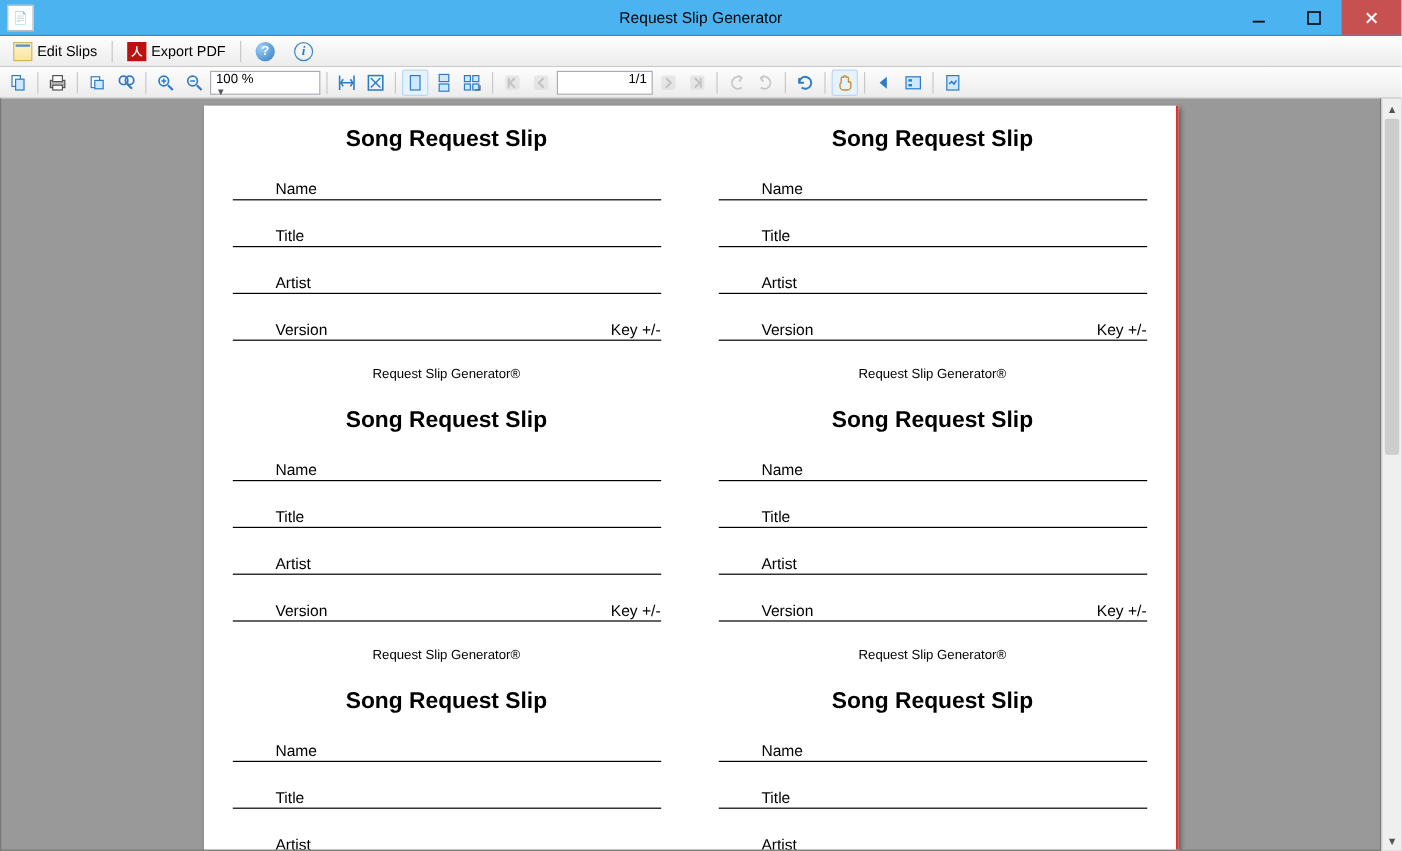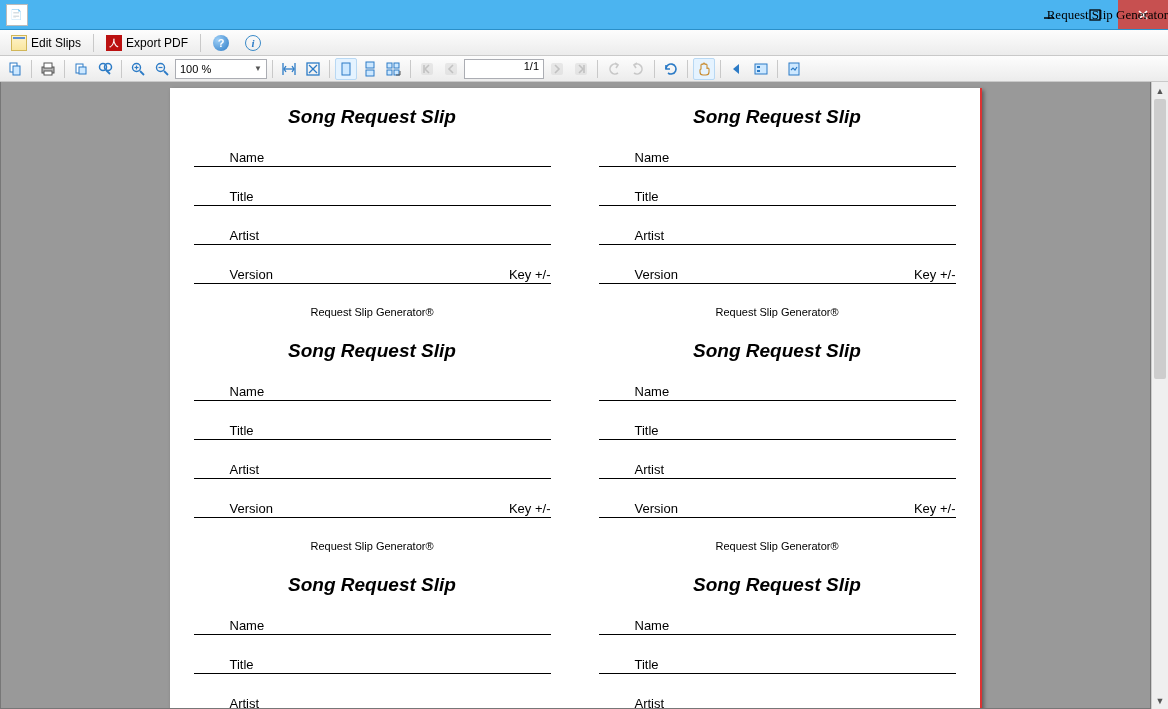--- a/index.html
+++ b/index.html
@@ -1,21 +1,21 @@
 <!DOCTYPE html>
 <html><head>
 <meta charset="utf-8">
 <style>
 * { margin: 0; padding: 0; box-sizing: border-box; }
 body { font-family: "Segoe UI", Tahoma, Arial, sans-serif; font-size: 12px; background: #fff; overflow: hidden; width: 1168px; height: 709px; }
 
 
 .titlebar { height: 30px; background: #4bb4f0; display: flex; align-items: center; border-bottom: 1px solid #2a8fc9; position: relative; }
 .titlebar .app-icon { width: 22px; height: 22px; margin-left: 6px; background: #fff; border: 1px solid #bbb; display: flex; align-items: center; justify-content: center; font-size: 10px; color: #d48a00; }
-.titlebar .title { position: absolute; left: 0; right: 0; text-align: right; font-size: 13px; color: #000; pointer-events: none; font-family: Liberation Serif, serif; }
+.titlebar .title { position: absolute; left: 0; right: 0; text-align: center; font-size: 13px; color: #000; pointer-events: none; }
 .titlebar .win-controls { margin-left: auto; display: flex; height: 100%; }
 .titlebar .win-btn { width: 46px; height: 100%; display: flex; align-items: center; justify-content: center; font-family: Arial, sans-serif; font-size: 14px; color: #000; cursor: default; }
 .titlebar .win-btn.close { background: #c75050; color: #fff; width: 50px; }
 .titlebar .win-btn.max { font-size: 11px; }
 
 
 .menubar { height: 26px; background: linear-gradient(#fdfdfd,#ececec); border-bottom: 1px solid #c9c9c9; display: flex; align-items: center; padding: 0 4px; gap: 2px; }
 .menubar .mb-item { display: flex; align-items: center; gap: 4px; padding: 2px 6px; border: 1px solid transparent; border-radius: 2px; cursor: default; }
 .menubar .sep { width: 1px; height: 18px; background: #c9c9c9; margin: 0 3px; }
 .ico { width: 16px; height: 16px; display: inline-flex; align-items: center; justify-content: center; font-size: 12px; }
@@ -24,35 +24,35 @@
 .ico-pdf { background:#b11; color:#fff; font-weight:bold; font-size:9px; line-height:16px; text-align:center; }
 .ico-help { border-radius:50%; background: radial-gradient(circle at 30% 30%, #9ecff7, #2c7bc6); color:#fff; font-weight:bold; font-size:11px; }
 .ico-info { border-radius:50%; border:1px solid #3a8ac8; color:#2c7bc6; font-weight:bold; font-size:11px; font-family: Georgia, serif; font-style: italic; }
 
 
 .viewerbar { height: 26px; background: linear-gradient(#fdfdfd,#ececec); border-bottom: 1px solid #c9c9c9; display: flex; align-items: center; padding: 0 4px; gap: 2px; }
 .viewerbar .tb-btn { width: 22px; height: 22px; display: flex; align-items: center; justify-content: center; border: 1px solid transparent; border-radius: 2px; cursor: default; }
 .viewerbar .tb-btn.active { background:#e5f3ff; border-color:#b8d8f3; }
 .viewerbar .tb-btn.disabled { opacity: 0.4; }
 .viewerbar .sep { width: 1px; height: 18px; background: #c9c9c9; margin: 0 3px; }
-.zoom-combo { width: 92px; height: 20px; border: 1px solid #abadb3; background:#fff; display:flex; align-items:center; padding:0 4px; font-size:11px; justify-content: space-between; }
+.zoom-combo { width: 92px; height: 20px; border: 1px solid #abadb3; background:#fff; display:flex; padding:0 4px; font-size:11px; justify-content: space-between; flex-direction: column; }
 .zoom-combo .dd { font-size: 8px; color:#555; }
 .page-box { width: 80px; height: 20px; border: 1px solid #abadb3; background:#fff; text-align:right; padding:0 4px; font-size:11px; display:flex; justify-content:flex-end; }
 
 
 .svg16 { width:16px; height:16px; }
 
 
 .doc-area { position:absolute; top:82px; left:0; right:0; bottom:0; background:#999; display:flex; }
 .doc-scroll { flex:1; overflow:hidden; position:relative; border:1px solid #777; border-top:none; margin:0; }
 .page { position:absolute; left:50%; transform:translateX(-50%); top:6px; width:812px; background:#fff; box-shadow: 2px 2px 4px rgba(0,0,0,0.4); padding: 0; }
 .page-inner { position:relative; border-right: 2px solid #d33; padding: 0; }
 .slip-grid { display:grid; grid-template-columns: 1fr 1fr; }
 .slip { padding: 18px 24px 4px 24px; }
-.slip h2 { text-align:center; font-family: Arial, sans-serif; font-weight: 900; font-size: 19px; margin-bottom: 22px; font-style: italic; }
+.slip h2 { text-align:center; font-family: Arial, sans-serif; font-weight: 900; font-size: 19px; margin-bottom: 22px; }
 .field-row { display:flex; border-bottom: 1px solid #000; padding-bottom: 1px; margin-bottom: 22px; font-size: 13px; font-family: Arial, sans-serif; }
 .field-row:last-of-type { margin-bottom: 2px; }
 .field-row .lab { flex: 0 0 auto; margin-left: 36px; }
 .field-row .lab2 { margin-left: auto; }
 .slip-footer { text-align:center; font-size: 11px; font-family: Arial, sans-serif; color:#000; }
 
 
 .vscroll { width:17px; background:#efefef; border-left:1px solid #ccc; position:relative; }
 .vscroll .arrow { height:17px; display:flex; align-items:center; justify-content:center; font-size:9px; color:#555; }
 .vscroll .thumb { position:absolute; top:17px; left:2px; right:2px; height:280px; background:#cdcdcd; border-radius:2px; }

